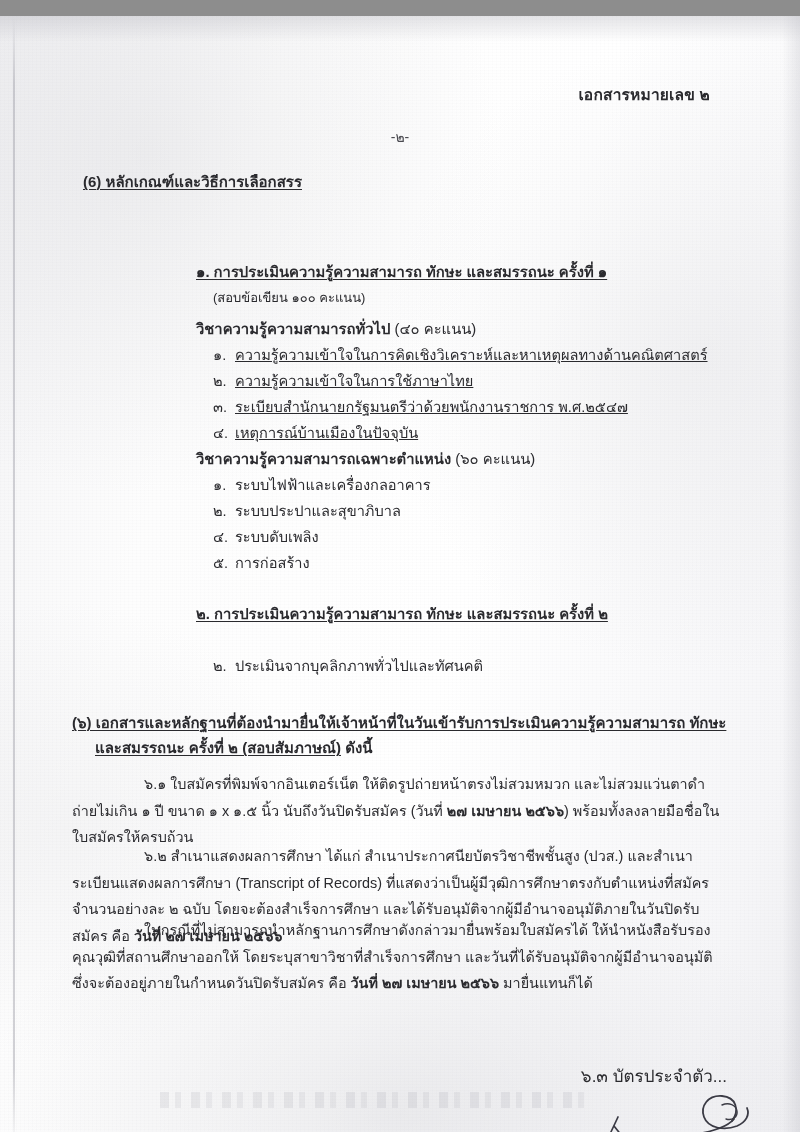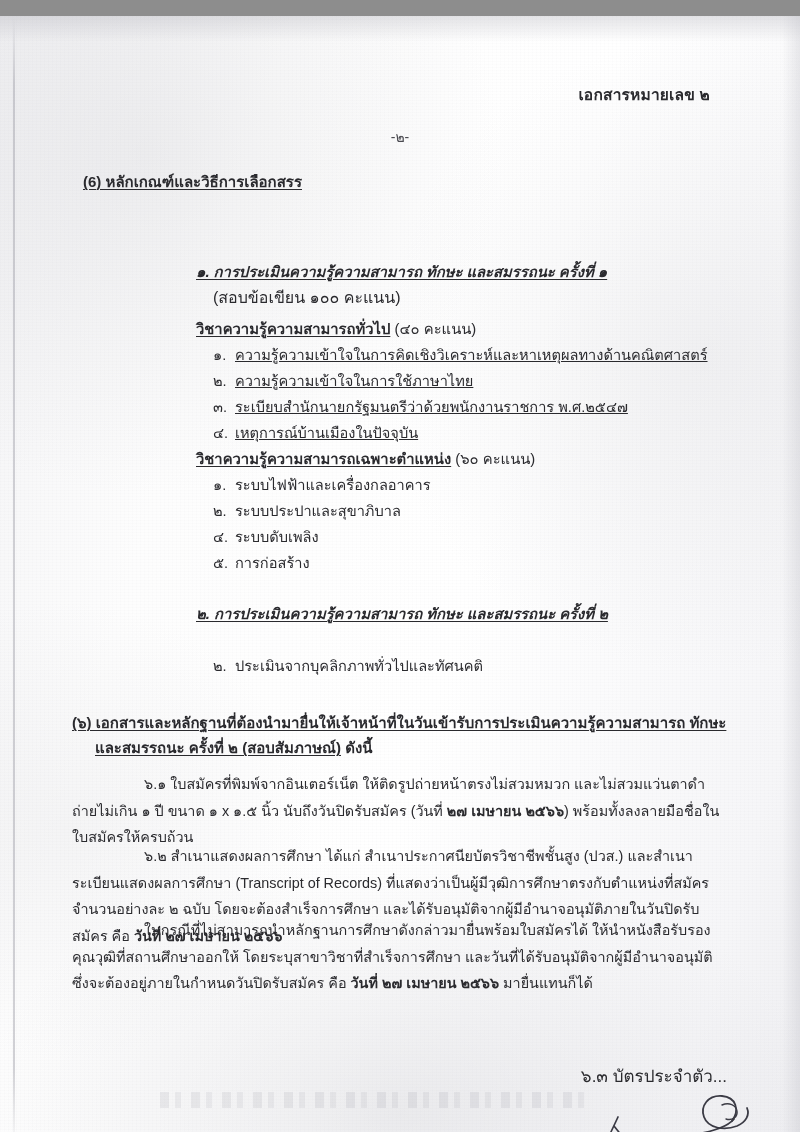--- a/index.html
+++ b/index.html
@@ -116,39 +116,37 @@
     position: absolute;
     font-size: 14.8px;
     font-weight: 700;
     line-height: 26px;
     white-space: nowrap;
   }
   .block-head .u {
     text-decoration: underline;
     text-underline-offset: 2px;
     text-decoration-thickness: 1px;
-    font-style: italic;
   }
 
   .sub-note {
     position: absolute;
-    font-size: 16px;
+    font-size: 13px;
     line-height: 26px;
     white-space: nowrap;
   }
 
   .subject-head {
     position: absolute;
     font-size: 14.8px;
     line-height: 26px;
     white-space: nowrap;
   }
   .subject-head .u {
     font-weight: 700;
-    text-decoration: underline;
     text-underline-offset: 2px;
     text-decoration-thickness: 1px;
   }
 
   ol.item-list {
     position: absolute;
     margin: 0;
     padding: 0;
     list-style: none;
   }

